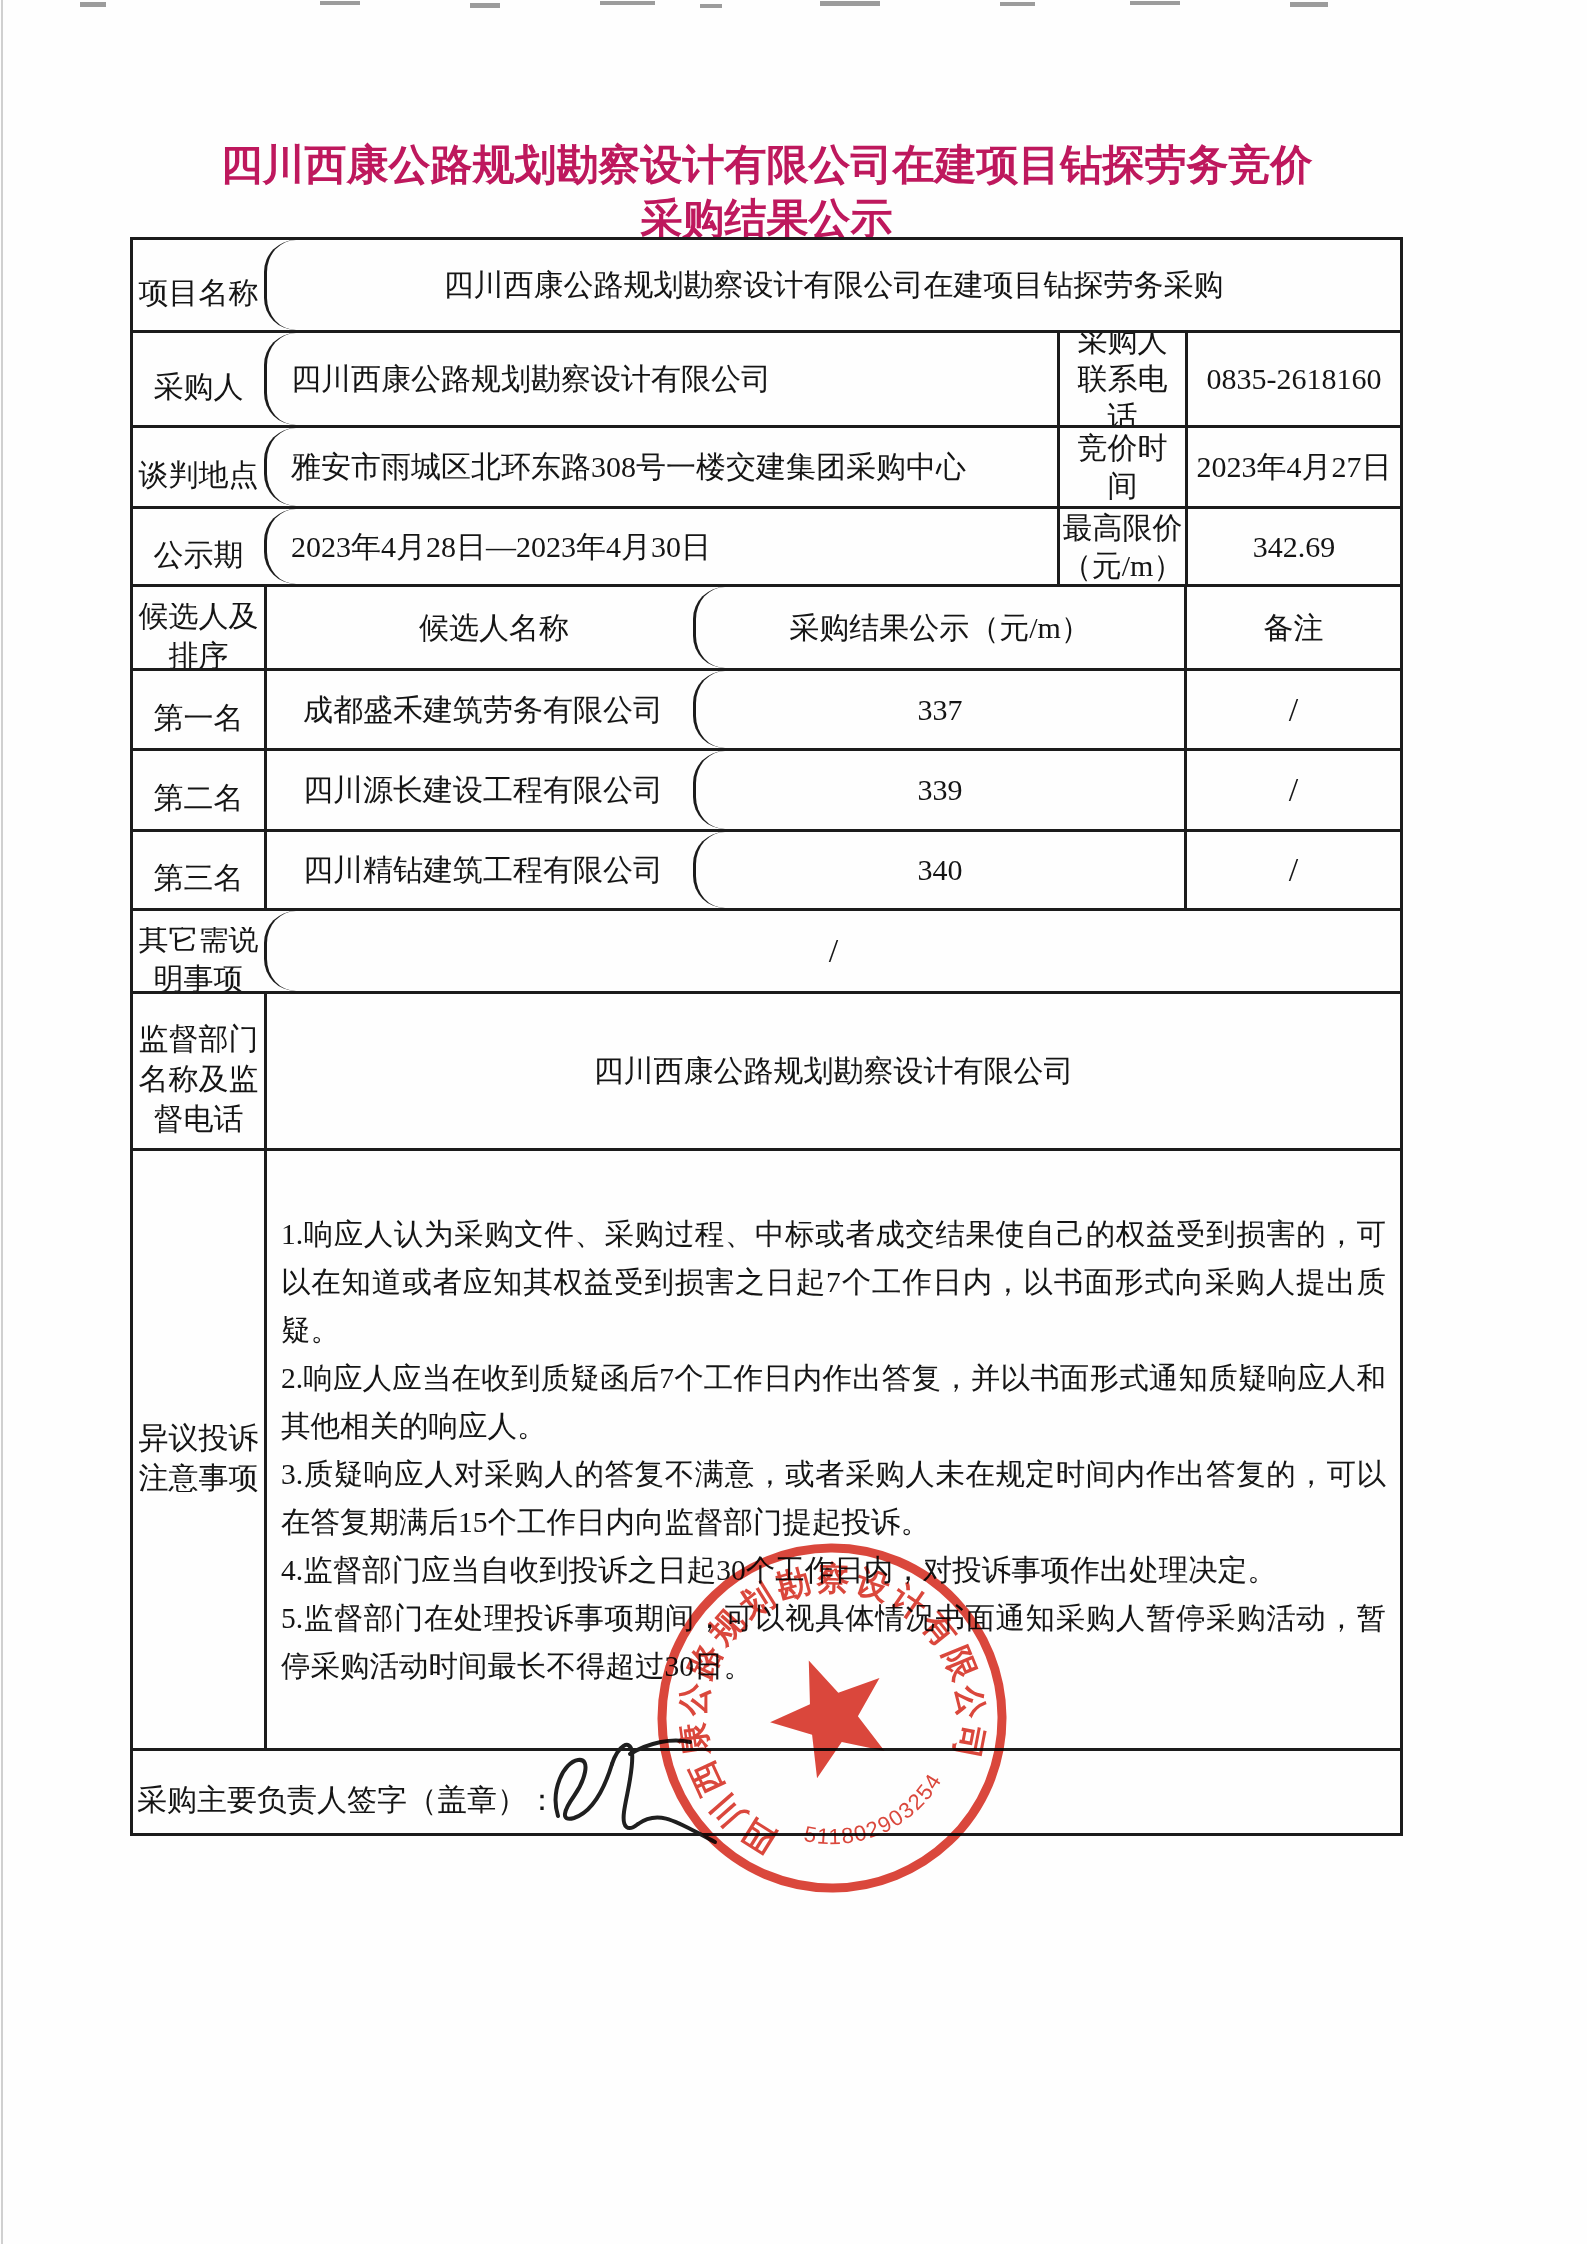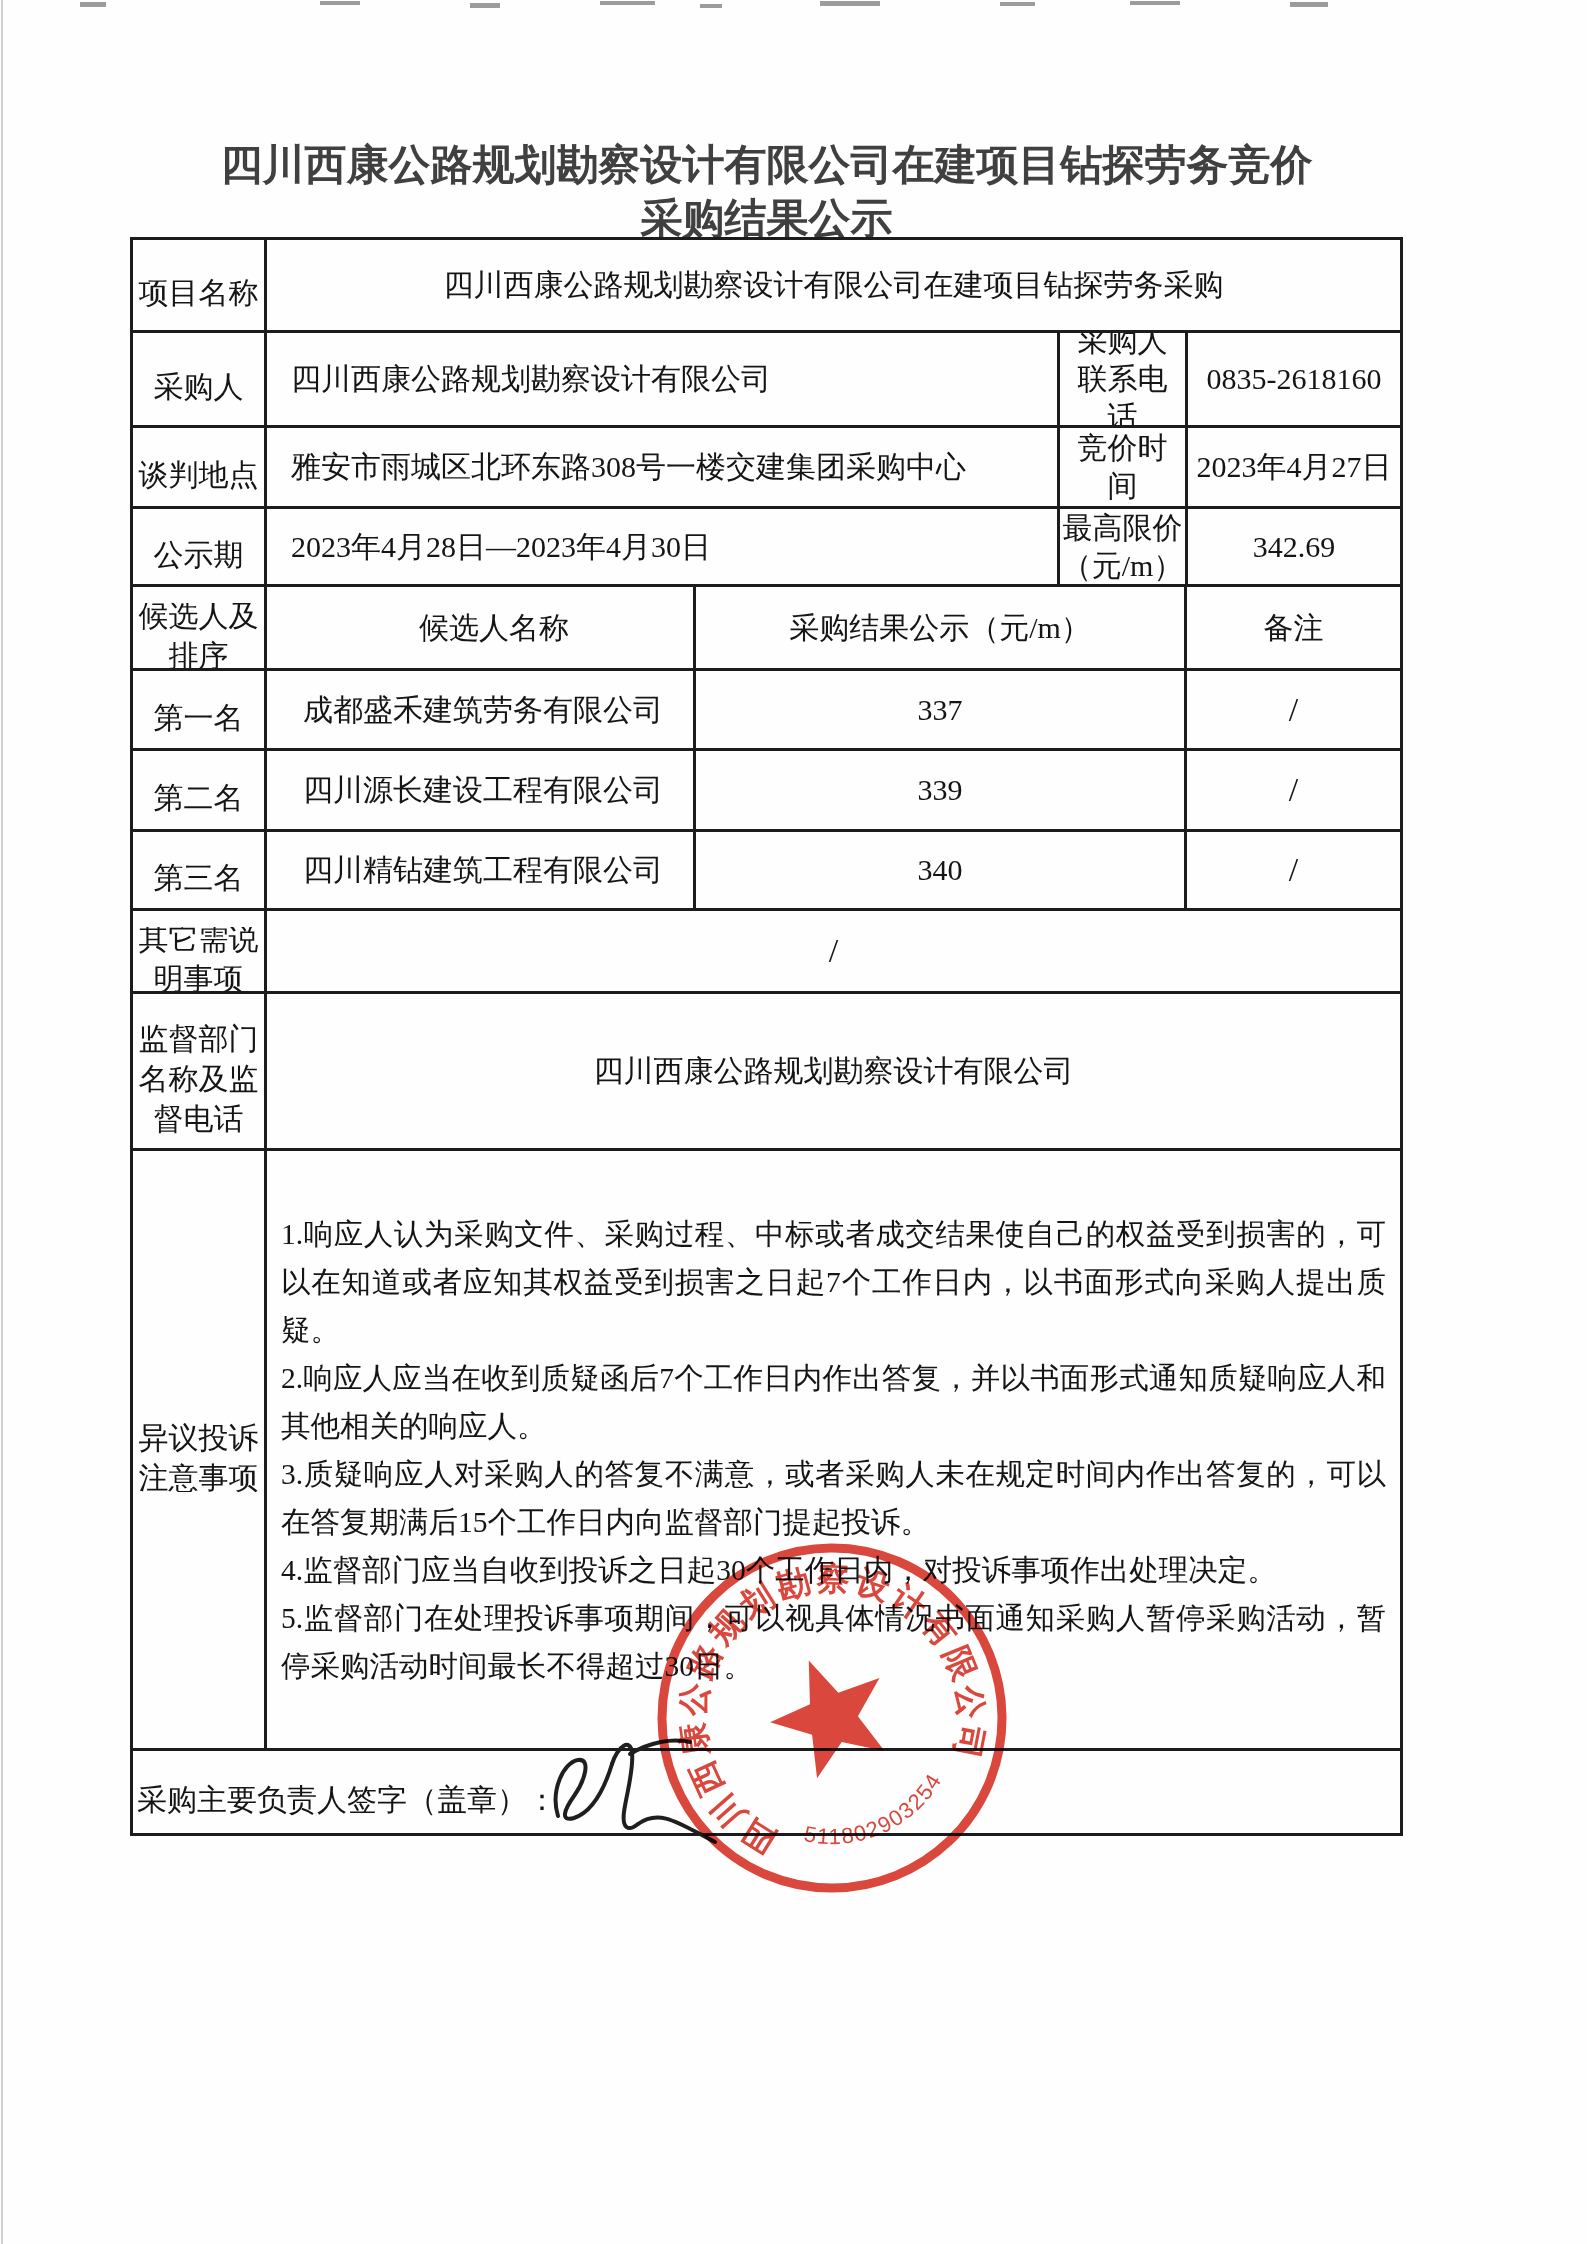--- a/index.html
+++ b/index.html
@@ -13,39 +13,39 @@
     overflow:hidden;
   }
   
   .edge-line{position:absolute;left:1px;top:0;width:2px;height:100%;background:#9a9a9a;opacity:.45;}
   .speck{position:absolute;background:#3a3a3a;opacity:.5;}
   
   .title{
     position:absolute;left:130px;top:138px;width:1273px;
     text-align:center;
     font-family:"Liberation Sans", sans-serif;
-    font-weight:bold;font-size:42px;line-height:54px;color:#404040;
+    font-weight:bold;font-size:42px;line-height:54px;color:#be185d;
   }
   
   .tbl{
     position:absolute;left:130px;top:237px;width:1273px;
     border:3px solid #1c1c1c;
     box-sizing:border-box;
     font-size:30px;
   }
   .tr{display:flex;box-sizing:border-box;border-top:3px solid #1c1c1c;}
   .tr:first-child{border-top:none;}
   .td{
     box-sizing:border-box;border-left:3px solid #1c1c1c;
     display:flex;align-items:center;justify-content:center;
     text-align:center;padding:4px 8px;overflow:hidden;line-height:40px;
   }
   .td:first-child{border-left:none;margin-top:16px;}
   .c-label{width:131px;flex-shrink:0;padding:4px 5px;}
-  .c-flex{flex:1;}
+  .c-flex{flex:1;border-radius:32px;}
   .c-sublabel{width:128px;flex-shrink:0;padding:4px 4px;line-height:38px;}
   .c-subval{width:215px;flex-shrink:0;}
   .c-name{width:429px;flex-shrink:0;justify-content:flex-start;text-align:left;padding-left:36px;}
   .c-remark{width:216px;flex-shrink:0;font-size:34px;}
   .left-val{justify-content:flex-start;text-align:left;padding-left:24px;}
   .h90{height:90px}.h95{height:95px}.h81{height:81px}.h78{height:78px}.h84{height:84px}
   .h80{height:80px}.h79{height:79px}.h83{height:83px}.h157{height:157px}.h600{height:600px}.h85{height:85px}
   .sup-right{flex:1;display:flex;flex-direction:column;}
   .sup-cell{flex:1;display:flex;align-items:center;justify-content:center;box-sizing:border-box;}
   .sup-cell + .sup-cell{border-top:3px solid #1c1c1c;}

